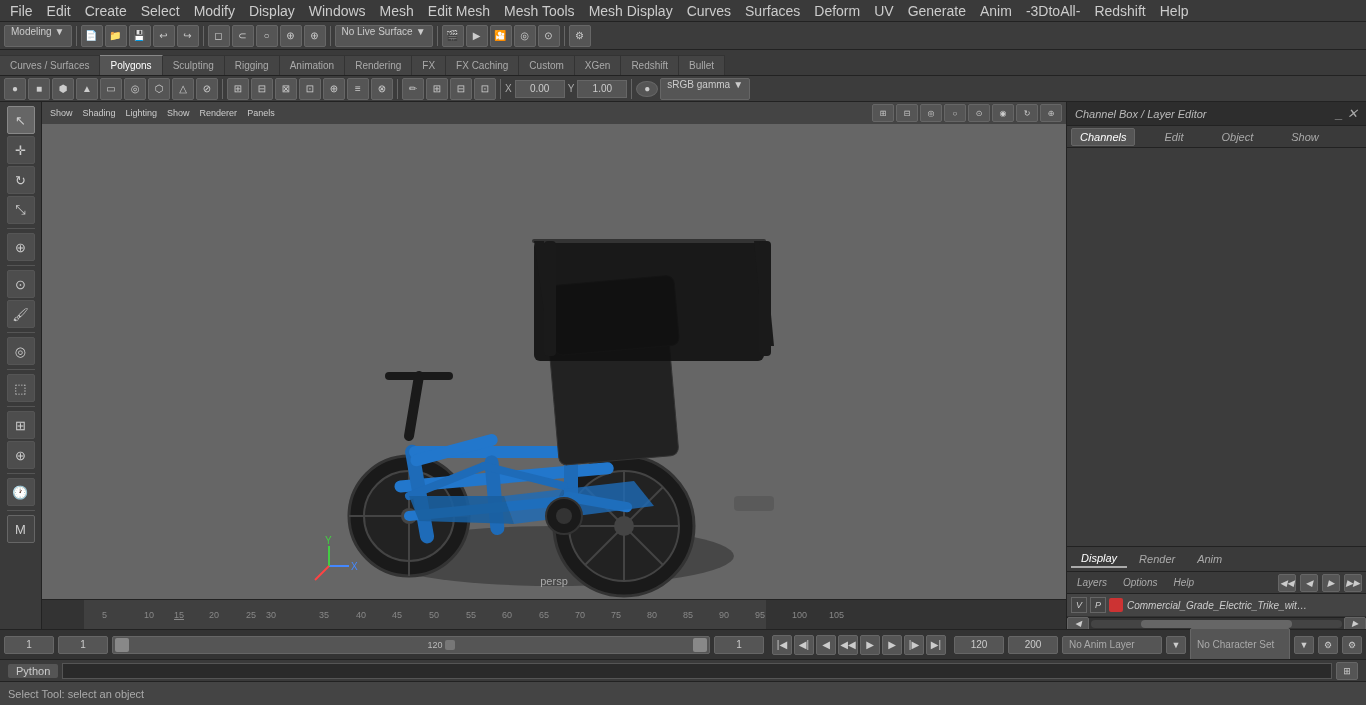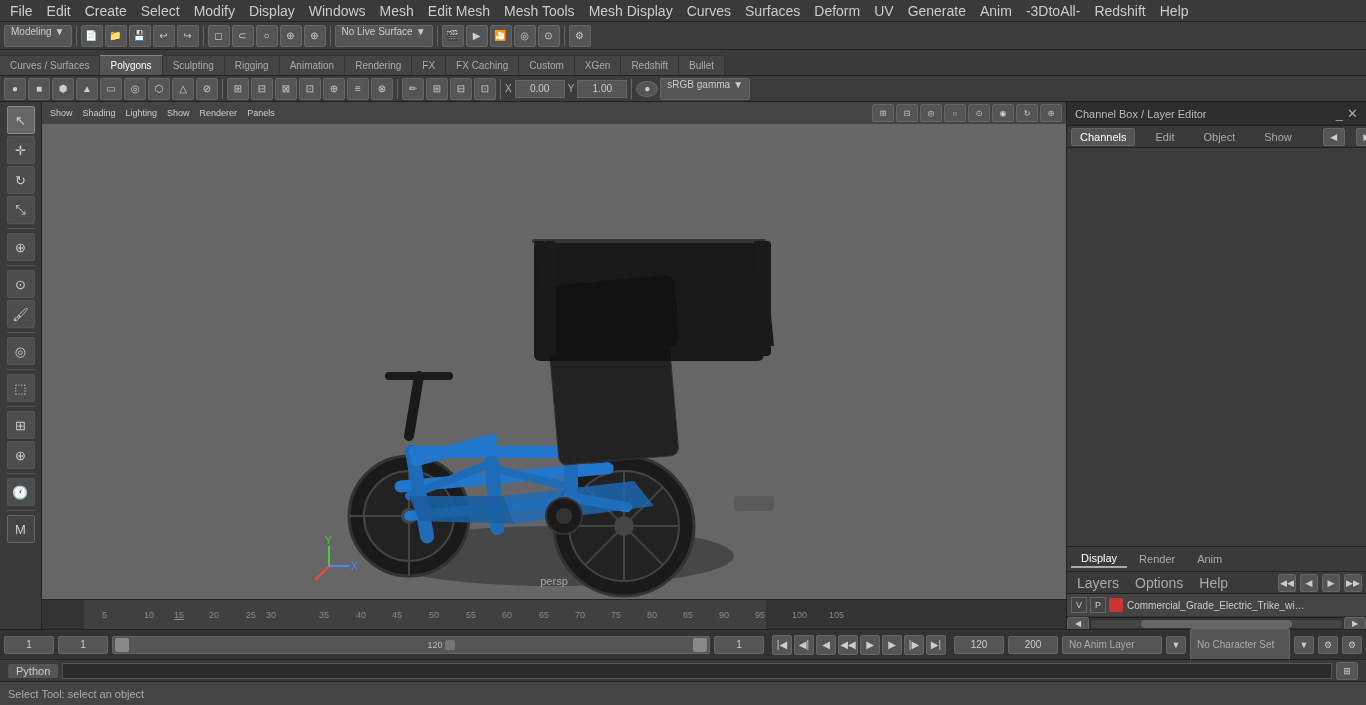--- a/index.html
+++ b/index.html
@@ -168,21 +168,21 @@
       display: flex;
       align-items: center;
       justify-content: center;
     }
     #channel-box-tabs {
       height: 22px;
       background: #3a3a3a;
       display: flex;
       align-items: center;
       padding: 0 4px;
-      gap: 11px;
+      gap: 20px;
       border-bottom: 1px solid #222;
     }
     .cb-tab {
       padding: 2px 8px;
       font-size: 11px;
       color: #aaa;
       cursor: pointer;
       border: 1px solid transparent;
     }
     .cb-tab.active {
@@ -230,21 +230,21 @@
     #layers-options-row {
       height: 22px;
       background: #3a3a3a;
       display: flex;
       align-items: center;
       padding: 0 4px;
       gap: 4px;
       border-bottom: 1px solid #222;
     }
     .lo-btn {
-      font-size: 14px;
+      font-size: 10px;
       color: #aaa;
       cursor: pointer;
       padding: 1px 6px;
     }
     .layer-icon-btn {
       width: 18px;
       height: 18px;
       background: #555;
       border: 1px solid #666;
       border-radius: 2px;
@@ -445,20 +445,21 @@
       flex-direction: column;
       overflow: hidden;
     }
     #right-col {
       width: 300px;
       display: flex;
       flex-direction: column;
       background: #3a3a3a;
       border-left: 1px solid #222;
       overflow: hidden;
+      font-style: italic;
     }
     .coord-field {
       height: 18px;
       width: 50px;
       background: #555;
       border: 1px solid #666;
       color: #ccc;
       font-size: 10px;
       text-align: center;
       display: flex;

